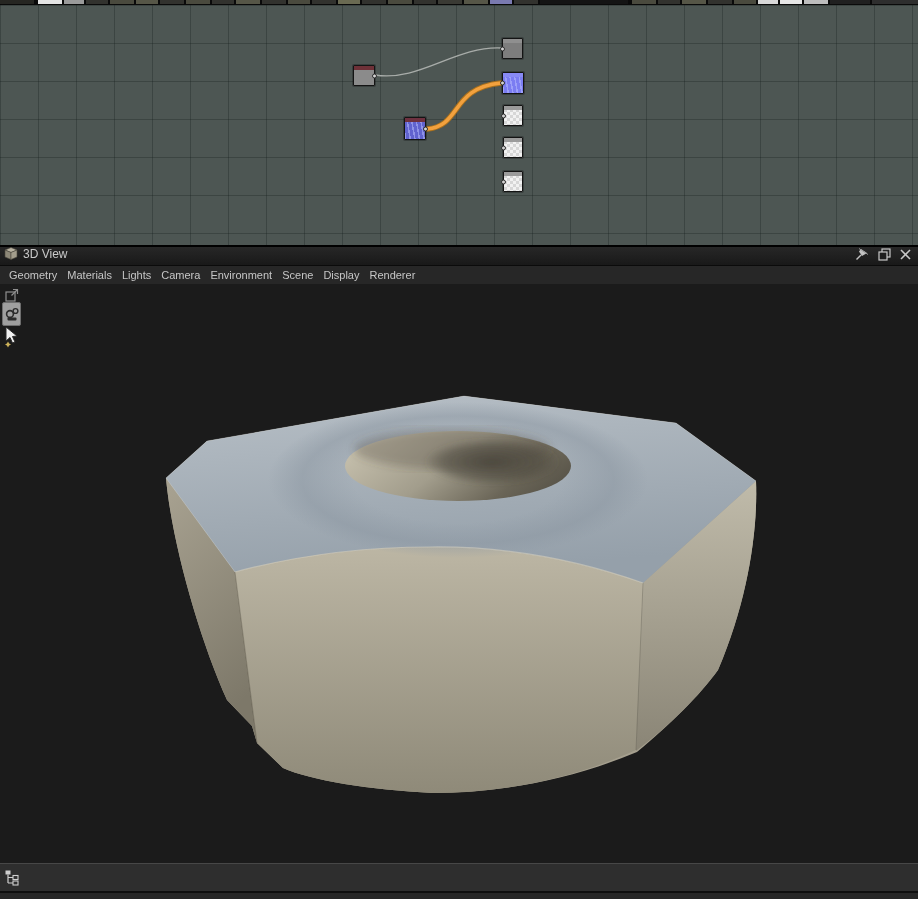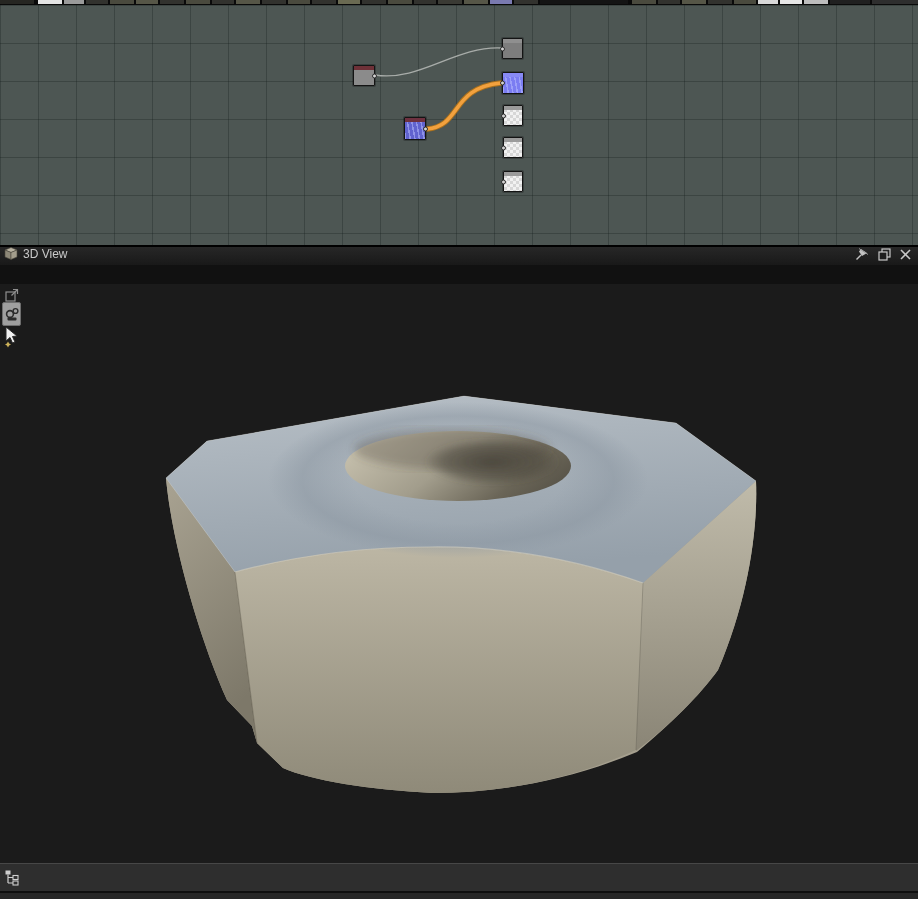--- a/index.html
+++ b/index.html
@@ -150,20 +150,30 @@
         <rect x="4" y="1" width="8" height="8" fill="none" stroke="#c8c8c8" stroke-width="1.2"></rect>
         <rect x="1" y="4" width="8" height="8" fill="#1e1e1e" stroke="#c8c8c8" stroke-width="1.2"></rect>
       </svg>
       <svg width="13" height="13" viewBox="0 0 13 13">
         <line x1="2" y1="2" x2="11" y2="11" stroke="#c8c8c8" stroke-width="1.6"></line>
         <line x1="11" y1="2" x2="2" y2="11" stroke="#c8c8c8" stroke-width="1.6"></line>
       </svg>
     </div>
   </div>
 
+  <div class="menubar">
+      <div class="menu-item">Geometry</div>
+      <div class="menu-item">Materials</div>
+      <div class="menu-item">Lights</div>
+      <div class="menu-item">Camera</div>
+      <div class="menu-item">Environment</div>
+      <div class="menu-item">Scene</div>
+      <div class="menu-item">Display</div>
+      <div class="menu-item">Renderer</div>
+    </div>
 
   <div class="viewport">
 
     
     <svg width="918" height="579" viewBox="0 0 918 579">
       <defs>
         <linearGradient id="gTop" x1="0" y1="0" x2="0.25" y2="1">
           <stop offset="0" stop-color="#b7bfc6"></stop>
           <stop offset="1" stop-color="#95a0aa"></stop>
         </linearGradient>

